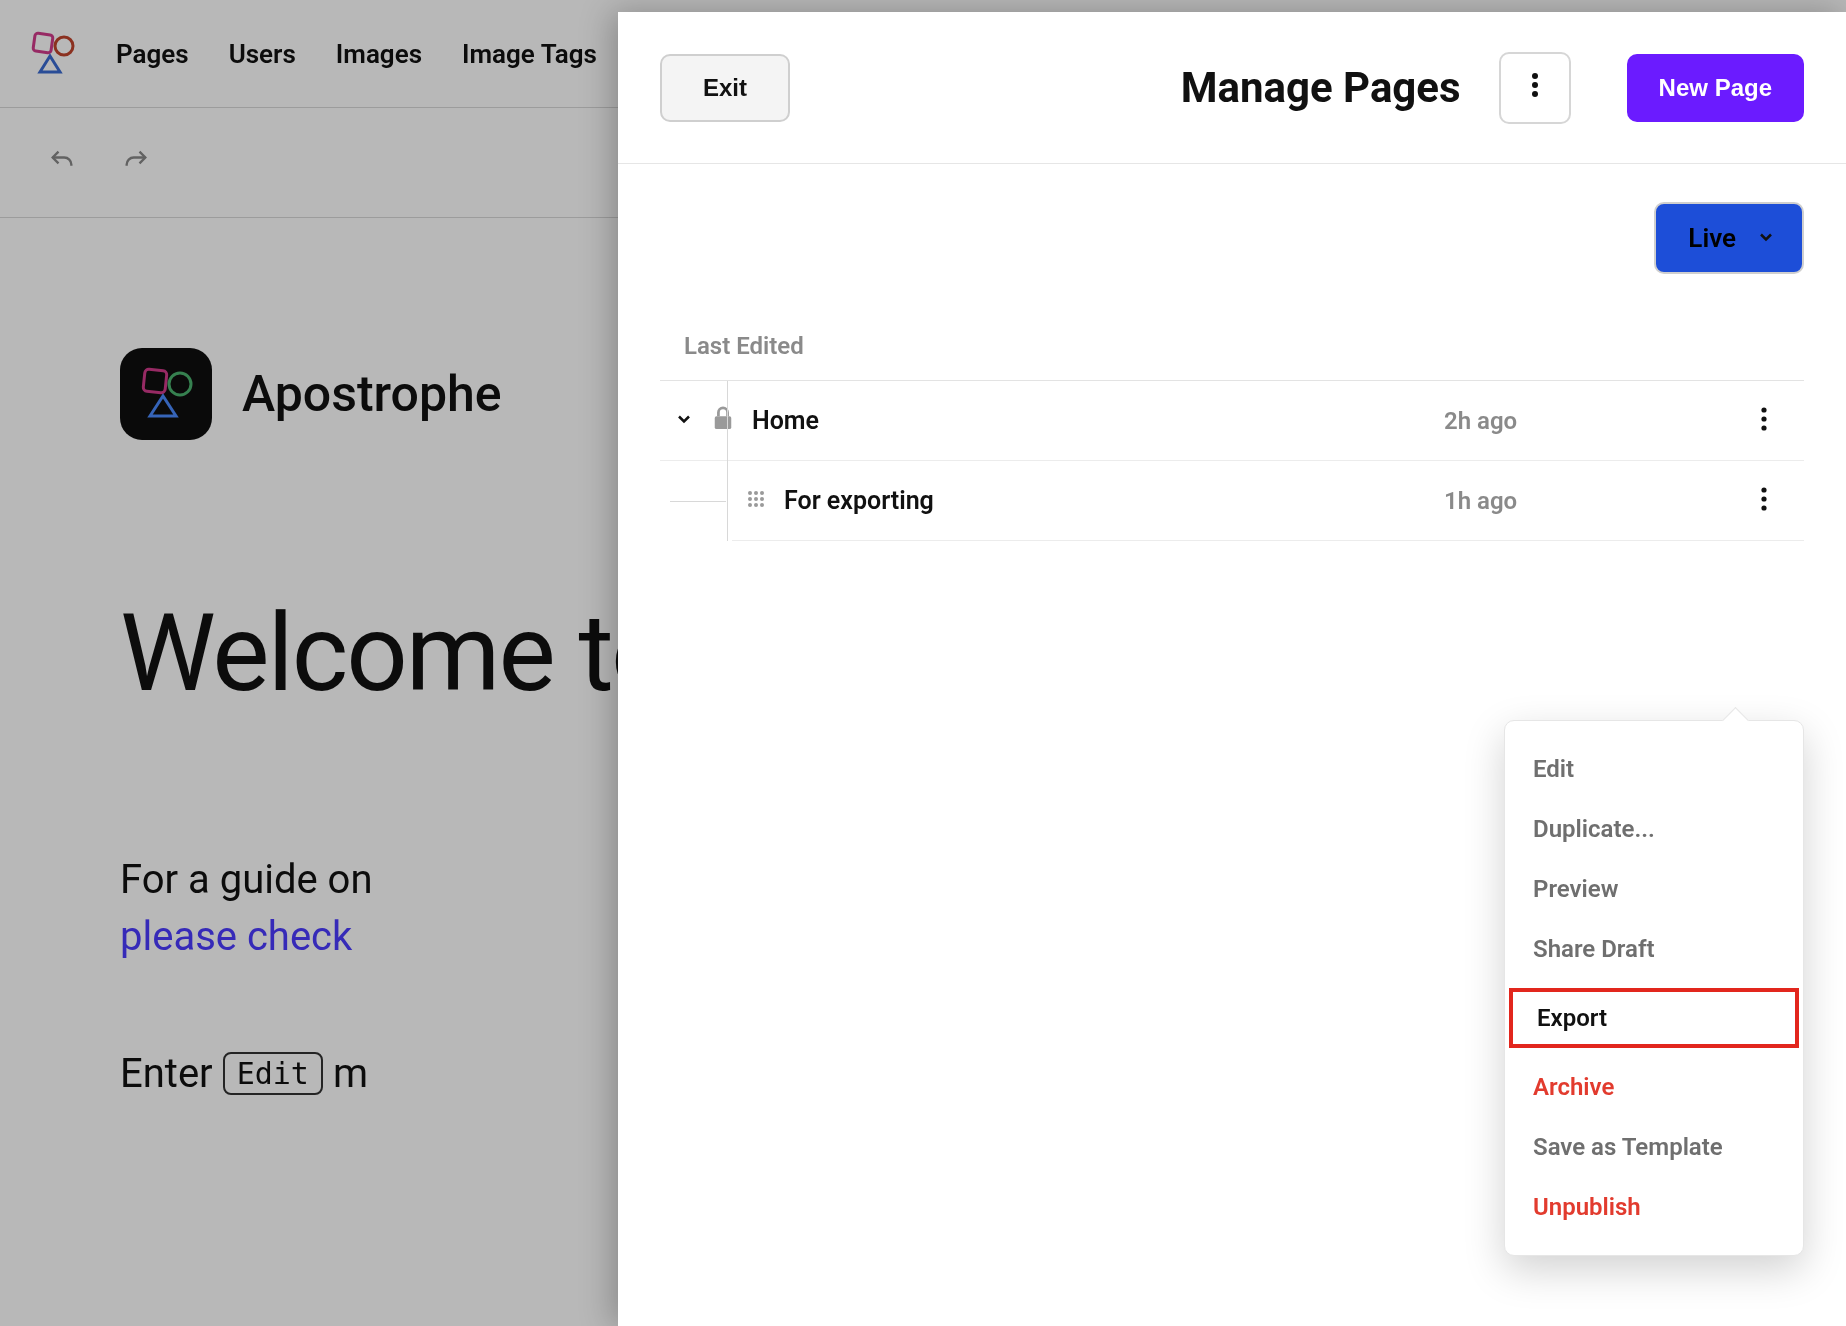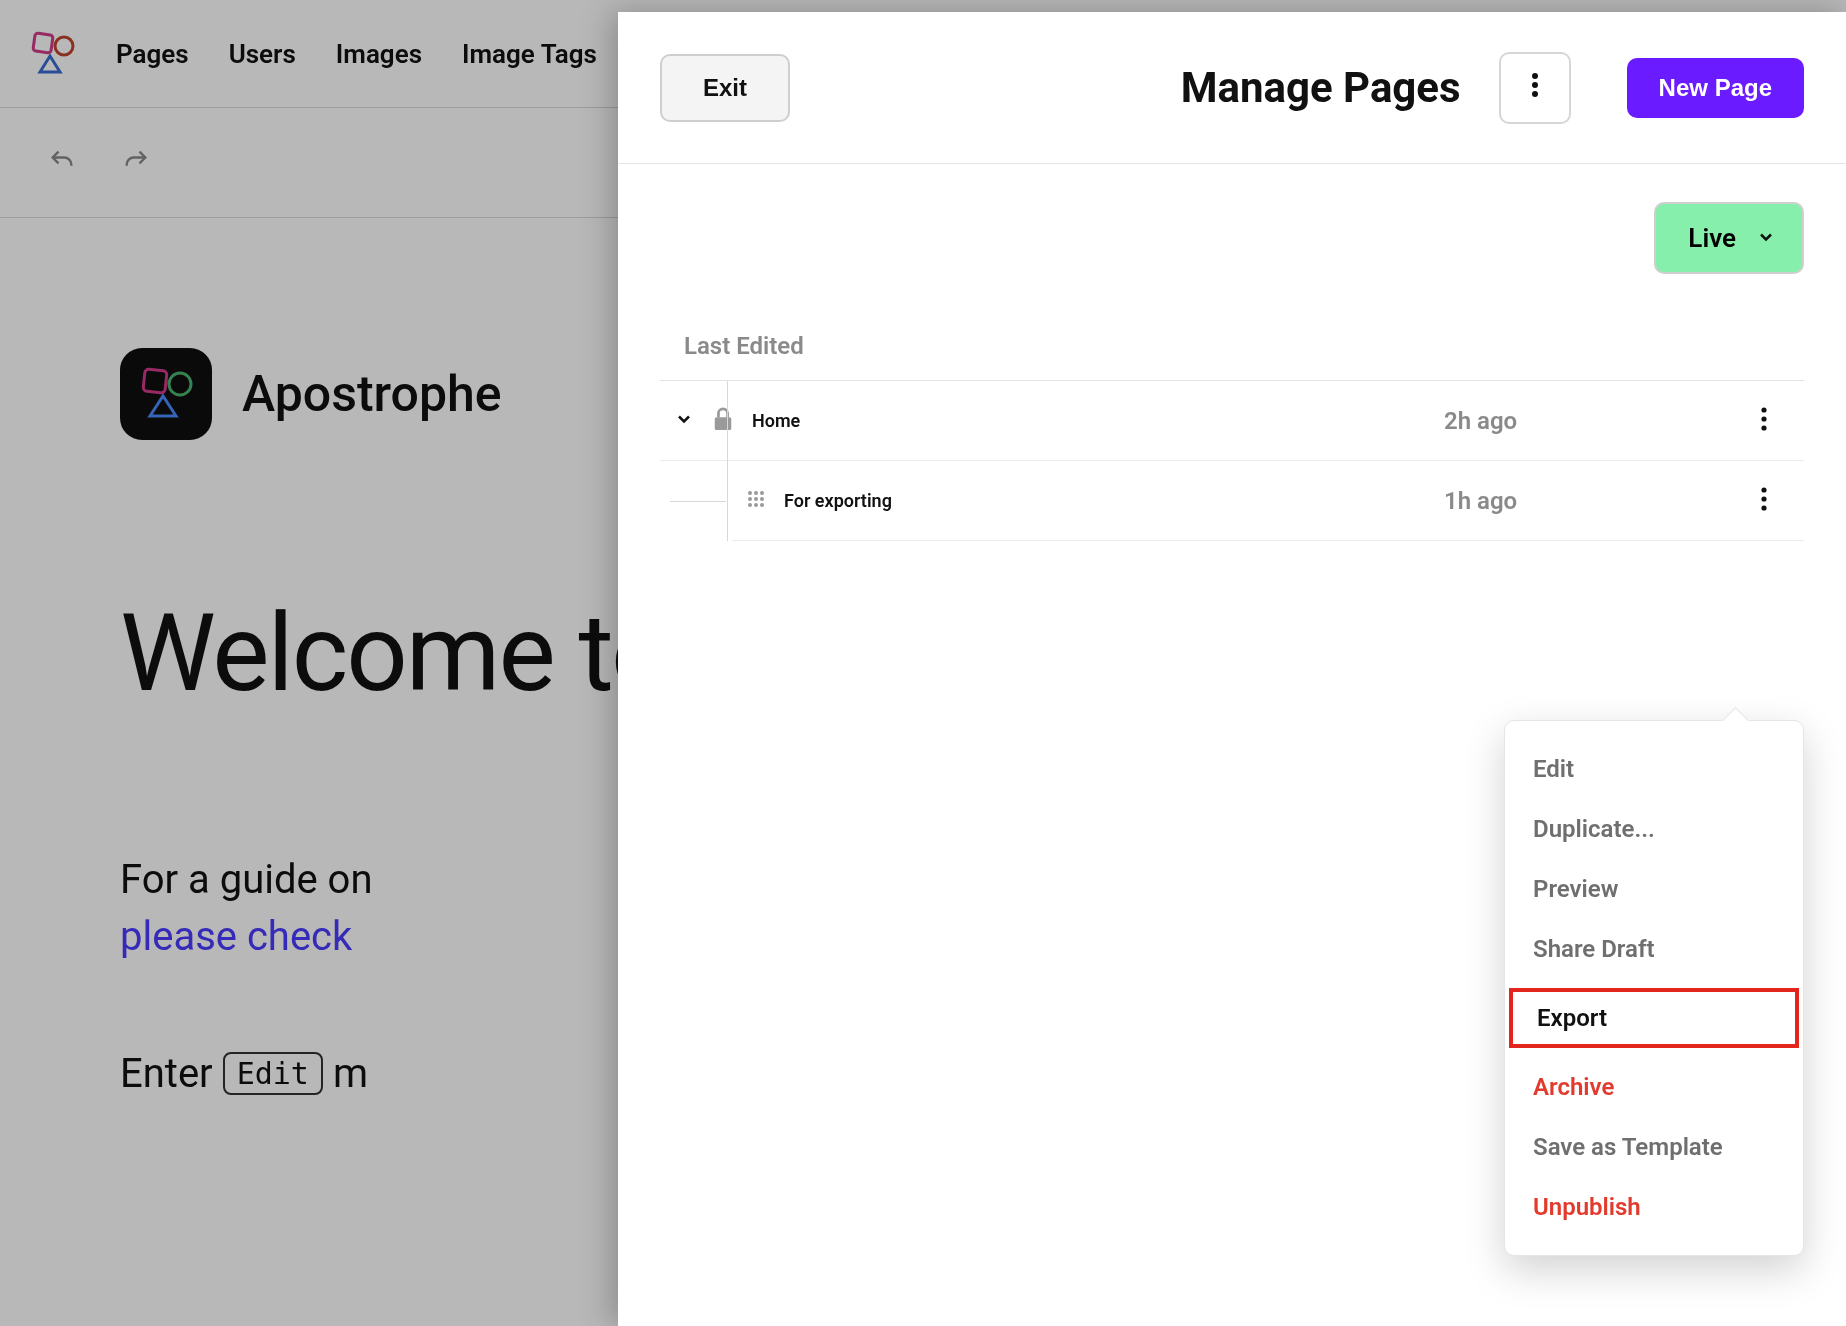--- a/index.html
+++ b/index.html
@@ -29,31 +29,31 @@
 
   .dim-overlay { position: absolute; inset: 0; background: rgba(0,0,0,0.28); }
 
   
   .panel { position: absolute; top: 12px; right: 0; bottom: 0; width: 1228px; background: #fff; box-shadow: -6px 0 30px rgba(0,0,0,.25); display: flex; flex-direction: column; }
   .panel-header { height: 152px; border-bottom: 1px solid #e6e6e6; display: flex; align-items: center; padding: 0 42px; gap: 38px; }
   .btn { font-size: 24px; font-weight: 600; border-radius: 10px; cursor: pointer; display: inline-flex; align-items: center; justify-content: center; }
   .btn-exit { width: 130px; height: 68px; border: 2px solid #cfcfcf; background: #f4f4f4; color: #111; }
   .panel-title { font-size: 42px; font-weight: 700; color: #111; flex: 1; text-align: right; }
   .btn-icon { width: 72px; height: 72px; border: 2px solid #d6d6d6; background: #fff; border-radius: 10px; margin-right: 18px; }
-  .btn-primary { height: 60px; padding: 0 32px; background: #6b1bff; color: #fff; border: none; }
+  .btn-primary { height: 68px; padding: 0 32px; background: #6b1bff; color: #fff; border: none; }
 
   .panel-body { flex: 1; padding: 38px 42px 0 42px; position: relative; }
   .filter-row { display: flex; justify-content: flex-end; margin-bottom: 58px; }
-  .dropdown { height: 72px; padding: 0 26px 0 32px; border: 2px solid #cfcfcf; border-radius: 10px; background: #86efac; display: inline-flex; align-items: center; gap: 20px; font-size: 26px; font-weight: 600; cursor: pointer; }
+  .dropdown { height: 72px; padding: 0 26px 0 32px; border: 2px solid #cfcfcf; border-radius: 10px; background: #1d4ed8; display: inline-flex; align-items: center; gap: 20px; font-size: 26px; font-weight: 600; cursor: pointer; }
   .chevron svg { width: 20px; height: 20px; }
 
   .grid-head { display: grid; grid-template-columns: 1fr 280px 80px; padding: 0 24px 20px 24px; font-size: 24px; font-weight: 600; color: #8a8a8a; border-bottom: 1px solid #e3e3e3; }
   .tree-row { display: grid; grid-template-columns: 1fr 280px 80px; align-items: center; height: 80px; border-bottom: 1px solid #ececec; }
   .tree-row.child { margin-left: 72px; }
-  .title-cell { display: flex; align-items: center; gap: 18px; padding-left: 14px; font-size: 18px; font-weight: 600; color: #111; }
+  .title-cell { display: flex; align-items: center; gap: 18px; padding-left: 14px; font-size: 25px; font-weight: 600; color: #111; }
   .caret svg { width: 20px; height: 20px; }
   .lock-ic svg { width: 22px; height: 26px; }
   .drag-ic svg { width: 20px; height: 20px; }
   .edited-cell { font-size: 24px; font-weight: 600; color: #8a8a8a; }
   .row-actions { display: flex; justify-content: center; color: #333; cursor: pointer; }
   .dots svg { width: 8px; height: 26px; }
   .tree-line { position: absolute; left: 67px; top: 0; bottom: 0; width: 1px; background: #d8d8d8; }
   .tree-rows { position: relative; }
   .child-prefix { width: 56px; height: 1px; background: #d8d8d8; position: absolute; left: 10px; top: 50%; }
   .child-wrap { position: relative; }

